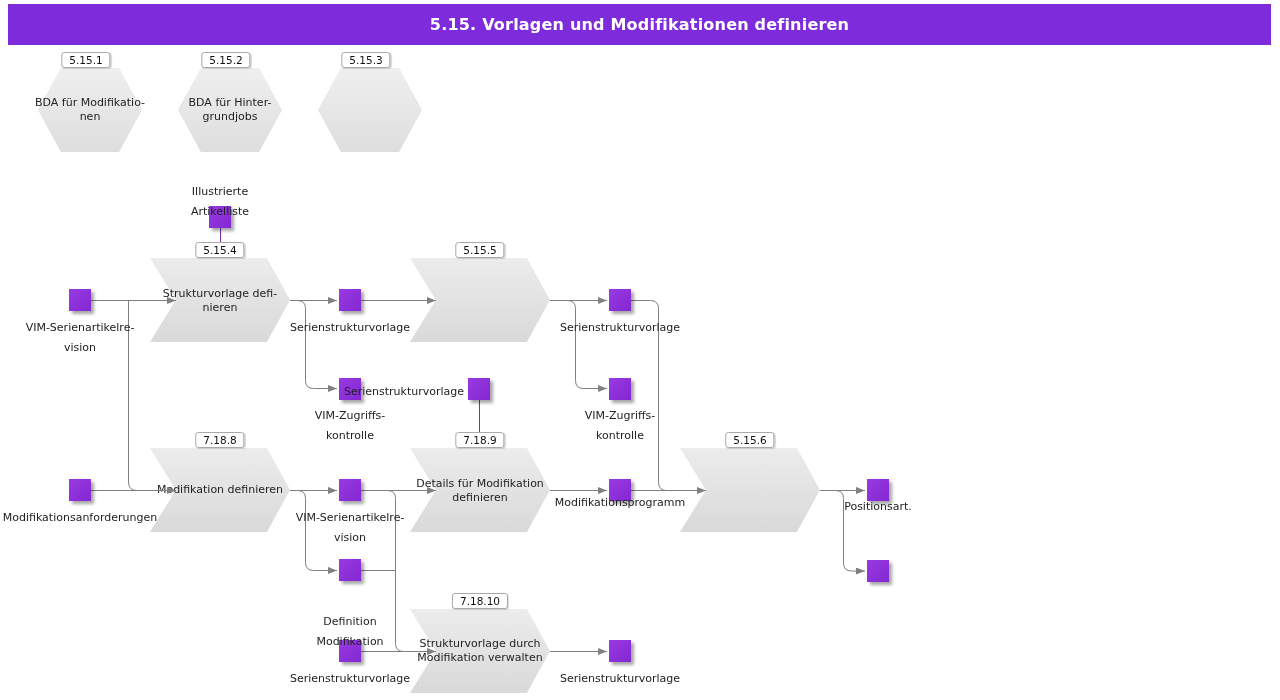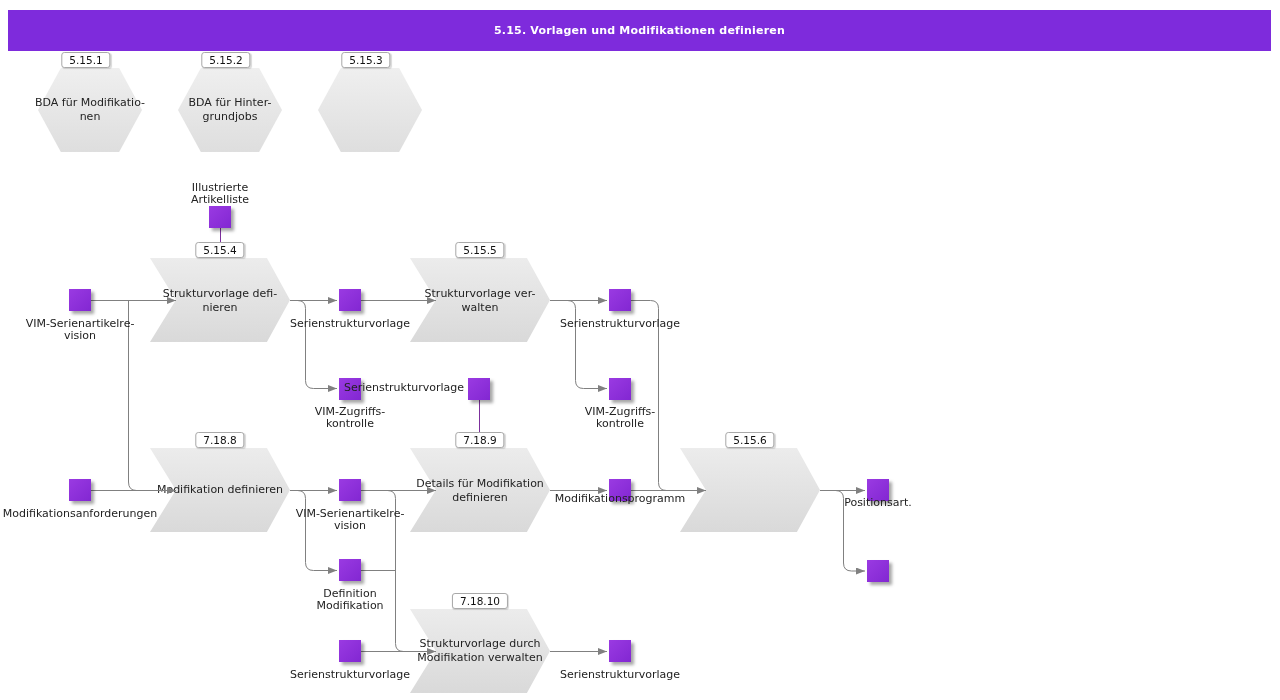--- a/index.html
+++ b/index.html
@@ -2,24 +2,24 @@
 <html style="--titlebar: #7E2BDC; --object-purple: #8A2BD8; --connector-gray: #808080; --connector-purple: #7C2F9C; --shape-fill: #E4E4E4; --badge-border: #A9A9A9;"><head>
 <meta charset="utf-8">
 <style>
   html,body{margin:0;padding:0;background:#ffffff;}
   .canvas{
     position:relative;width:1280px;height:700px;overflow:hidden;
     font-family:"DejaVu Sans","Liberation Sans",sans-serif;
     background:#ffffff;color:#222;
   }
   .titlebar{
-    position:absolute;left:8px;top:10px;width:1263px;height:41px;
+    position:absolute;left:8px;top:4px;width:1263px;height:41px;
     background:var(--titlebar,#7E2BDC);
     display:flex;align-items:center;justify-content:center;
-    color:#fff;font-size:11px;font-weight:bold;letter-spacing:.2px;
+    color:#fff;font-size:16px;font-weight:bold;letter-spacing:.2px;
   }
   .hex{
     position:absolute;width:104px;height:84px;
     background:linear-gradient(180deg,#efefef 0%,#dedede 100%);
     clip-path:polygon(0% 50%,22% 0%,78% 0%,100% 50%,78% 100%,22% 100%);
     filter:drop-shadow(4px 4px 2px rgba(0,0,0,.28));
   }
   .hex-label{
     position:absolute;width:160px;text-align:center;
     font-size:11px;line-height:14px;white-space:pre-line;color:#222;
@@ -35,21 +35,21 @@
     font-size:11px;line-height:14px;white-space:pre-line;color:#222;z-index:1;
   }
   .edges{position:absolute;left:0;top:0;z-index:2;}
   .sq{
     position:absolute;width:22px;height:22px;z-index:3;
     background:linear-gradient(135deg,#9a3ae2 0%,#8227d2 100%);
     box-shadow:3px 3px 3px rgba(0,0,0,.35);
   }
   .obj-label{
     position:absolute;width:160px;text-align:center;z-index:4;
-    font-size:11px;line-height:12px;white-space:pre-line;color:#222;
+    font-size:11px;line-height:20px;white-space:pre-line;color:#222;
   }
   .obj-label.align-right{text-align:right;width:158px;}
   .badge{
     position:absolute;transform:translateX(-50%);z-index:5;
     background:#fff;border:1px solid #a9a9a9;border-radius:3px;
     padding:1px 7px;font-size:10.5px;color:#111;white-space:nowrap;
     box-shadow:1px 1px 1px rgba(0,0,0,.15);
   }
 </style>
 </head>
@@ -67,22 +67,20 @@
   <div class="hex-label" style="left:150px;top:96px">BDA für Hinter-
 grundjobs</div>
   <div class="hex-label" style="left:10px;top:96px">BDA für Modifikatio-
 nen</div>
 
   <div class="proc" style="left:150px;top:258px"></div>
   <div class="proc-label" style="left:145px;top:287px">Strukturvorlage defi-
 nieren</div>
 
   <div class="proc" style="left:410px;top:258px"></div>
-  <div class="proc-label" style="left:405px;top:287px">Strukturvorlage ver-
-walten</div>
 
   <div class="proc" style="left:150px;top:448px"></div>
   <div class="proc-label" style="left:145px;top:483px">Modifikation definieren</div>
 
   <div class="proc" style="left:410px;top:448px"></div>
   <div class="proc-label" style="left:405px;top:477px">Details für Modifikation
 definieren</div>
 
   <div class="proc" style="left:680px;top:448px"></div>
 
@@ -153,21 +151,21 @@
 kontrolle</div>
 
   <div class="sq" style="left:69px;top:479px"></div>
   <div class="obj-label" style="left:0px;top:508px">Modifikationsanforderungen</div>
 
   <div class="sq" style="left:339px;top:479px"></div>
   <div class="obj-label" style="left:270px;top:508px">VIM-Serienartikelre-
 vision</div>
 
   <div class="sq" style="left:339px;top:559px"></div>
-  <div class="obj-label" style="left:270px;top:588px">Definition
+  <div class="obj-label" style="left:270px;top:612px">Definition
 Modifikation</div>
 
   <div class="sq" style="left:339px;top:640px"></div>
   <div class="obj-label" style="left:270px;top:669px">Serienstrukturvorlage</div>
 
   <div class="sq" style="left:609px;top:479px"></div>
   <div class="obj-label" style="left:540px;top:493px">Modifikationsprogramm</div>
 
   <div class="sq" style="left:867px;top:479px"></div>
   <div class="obj-label" style="left:798px;top:497px">Positionsart.</div>

